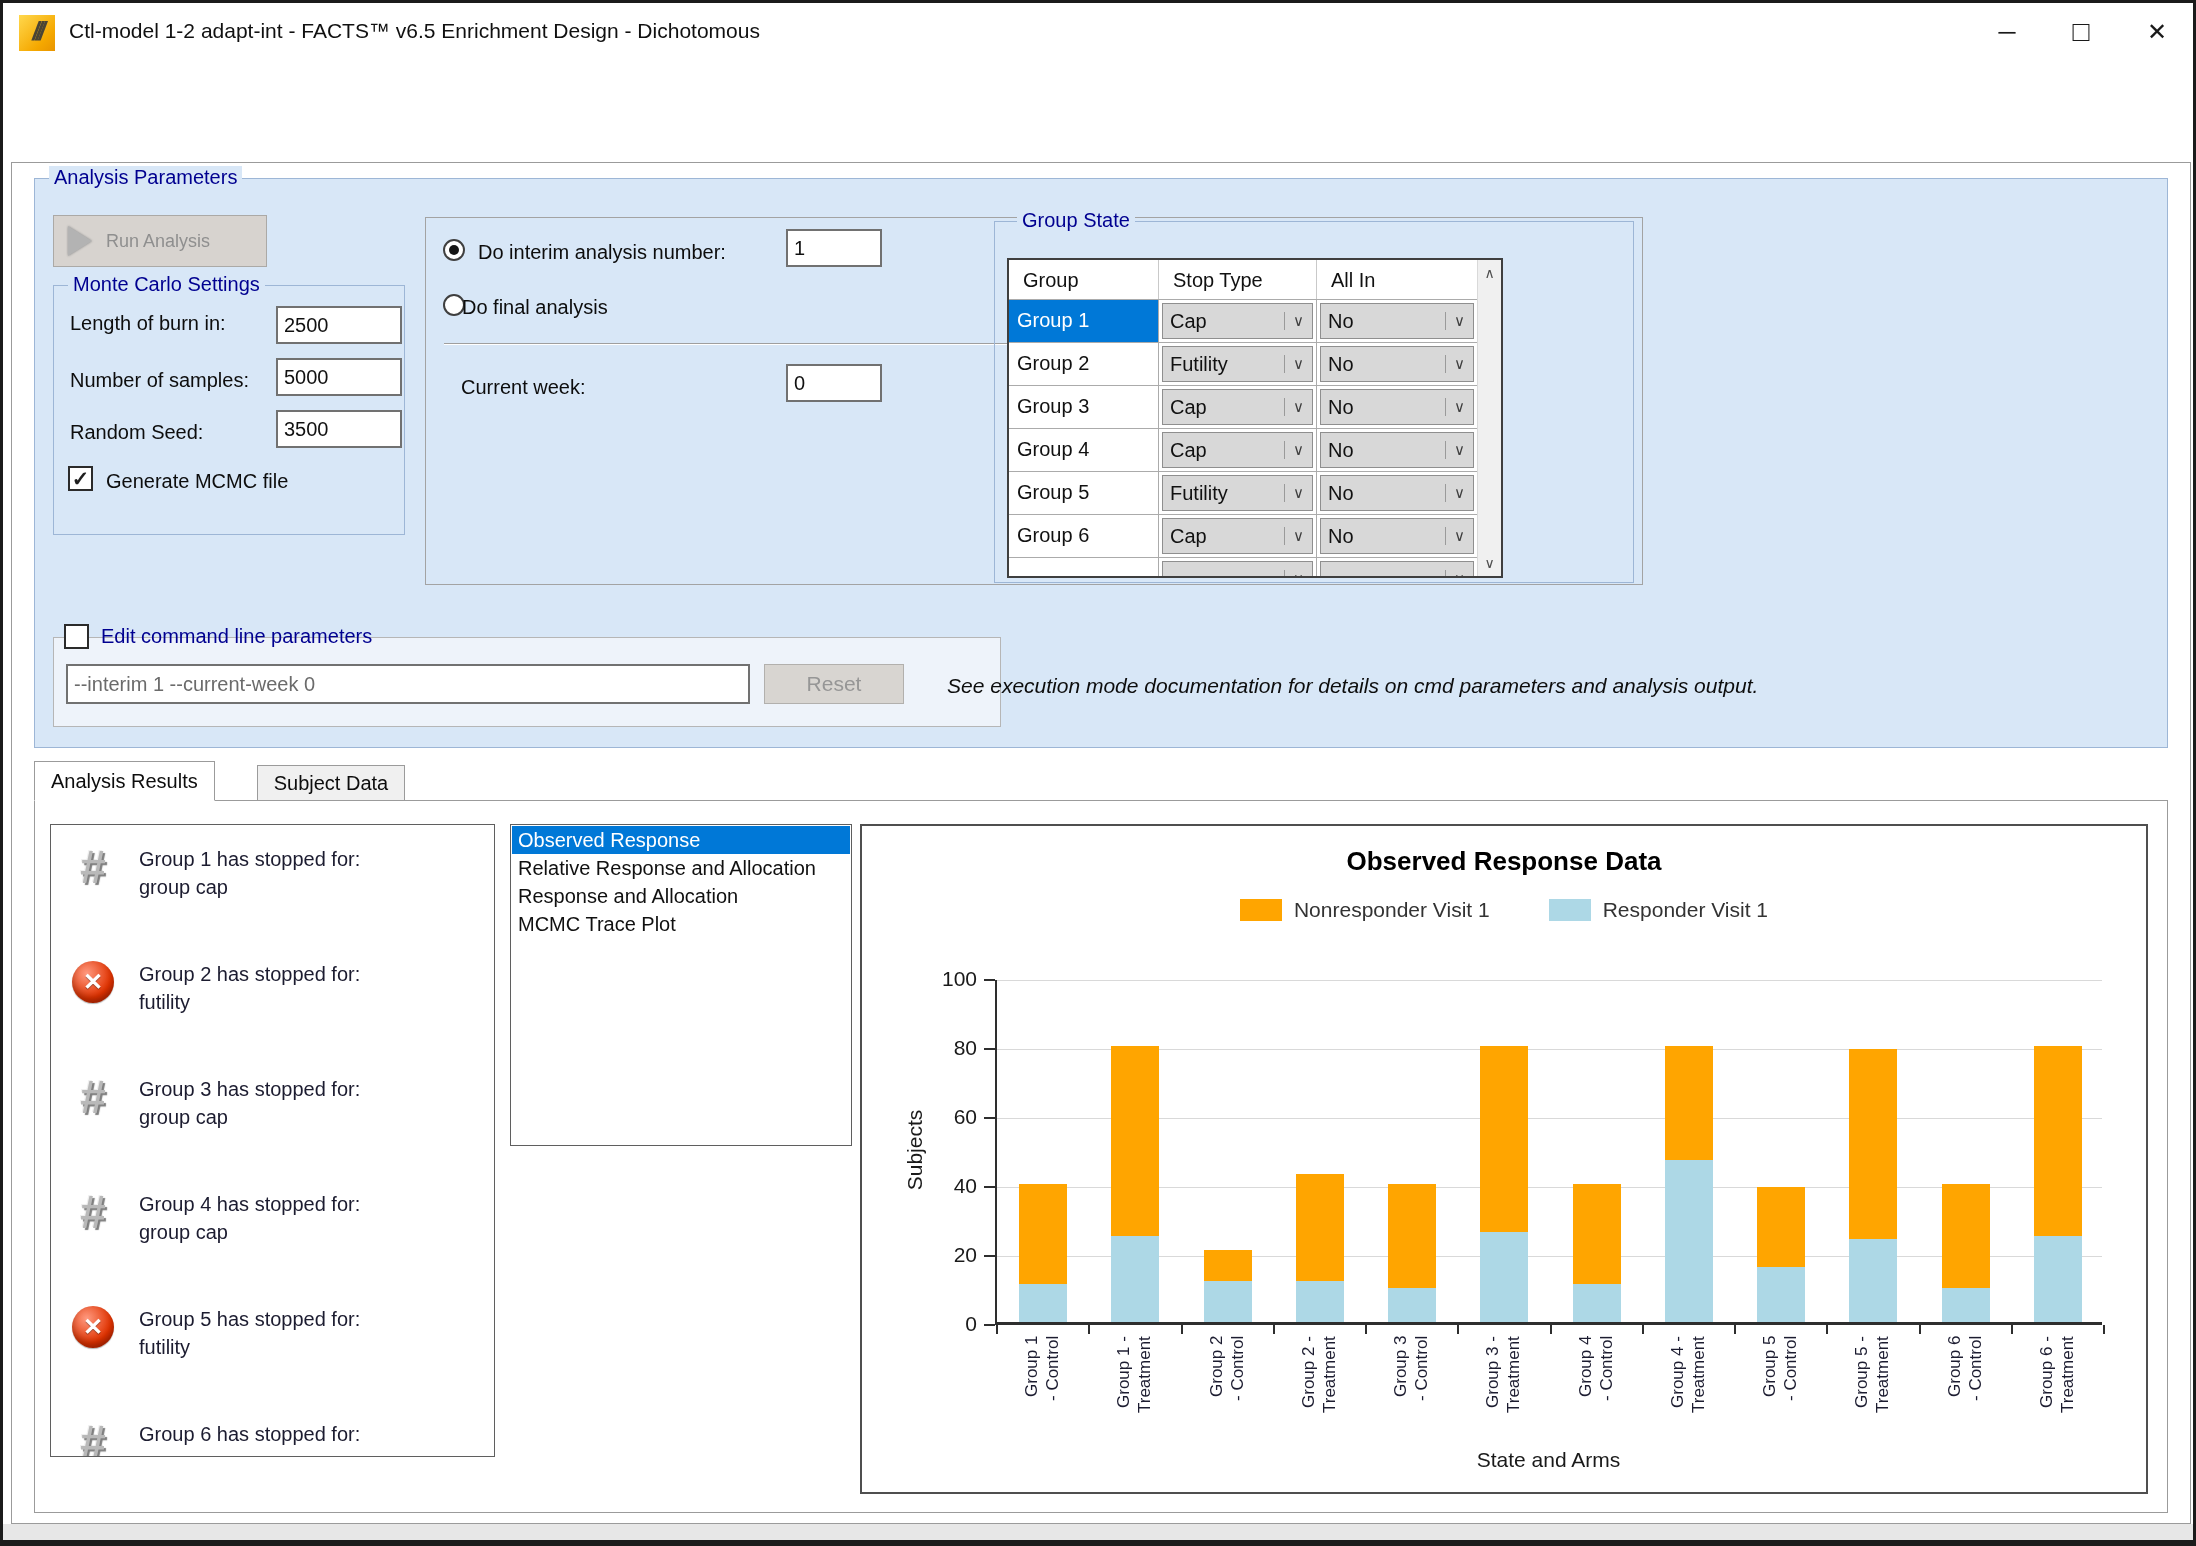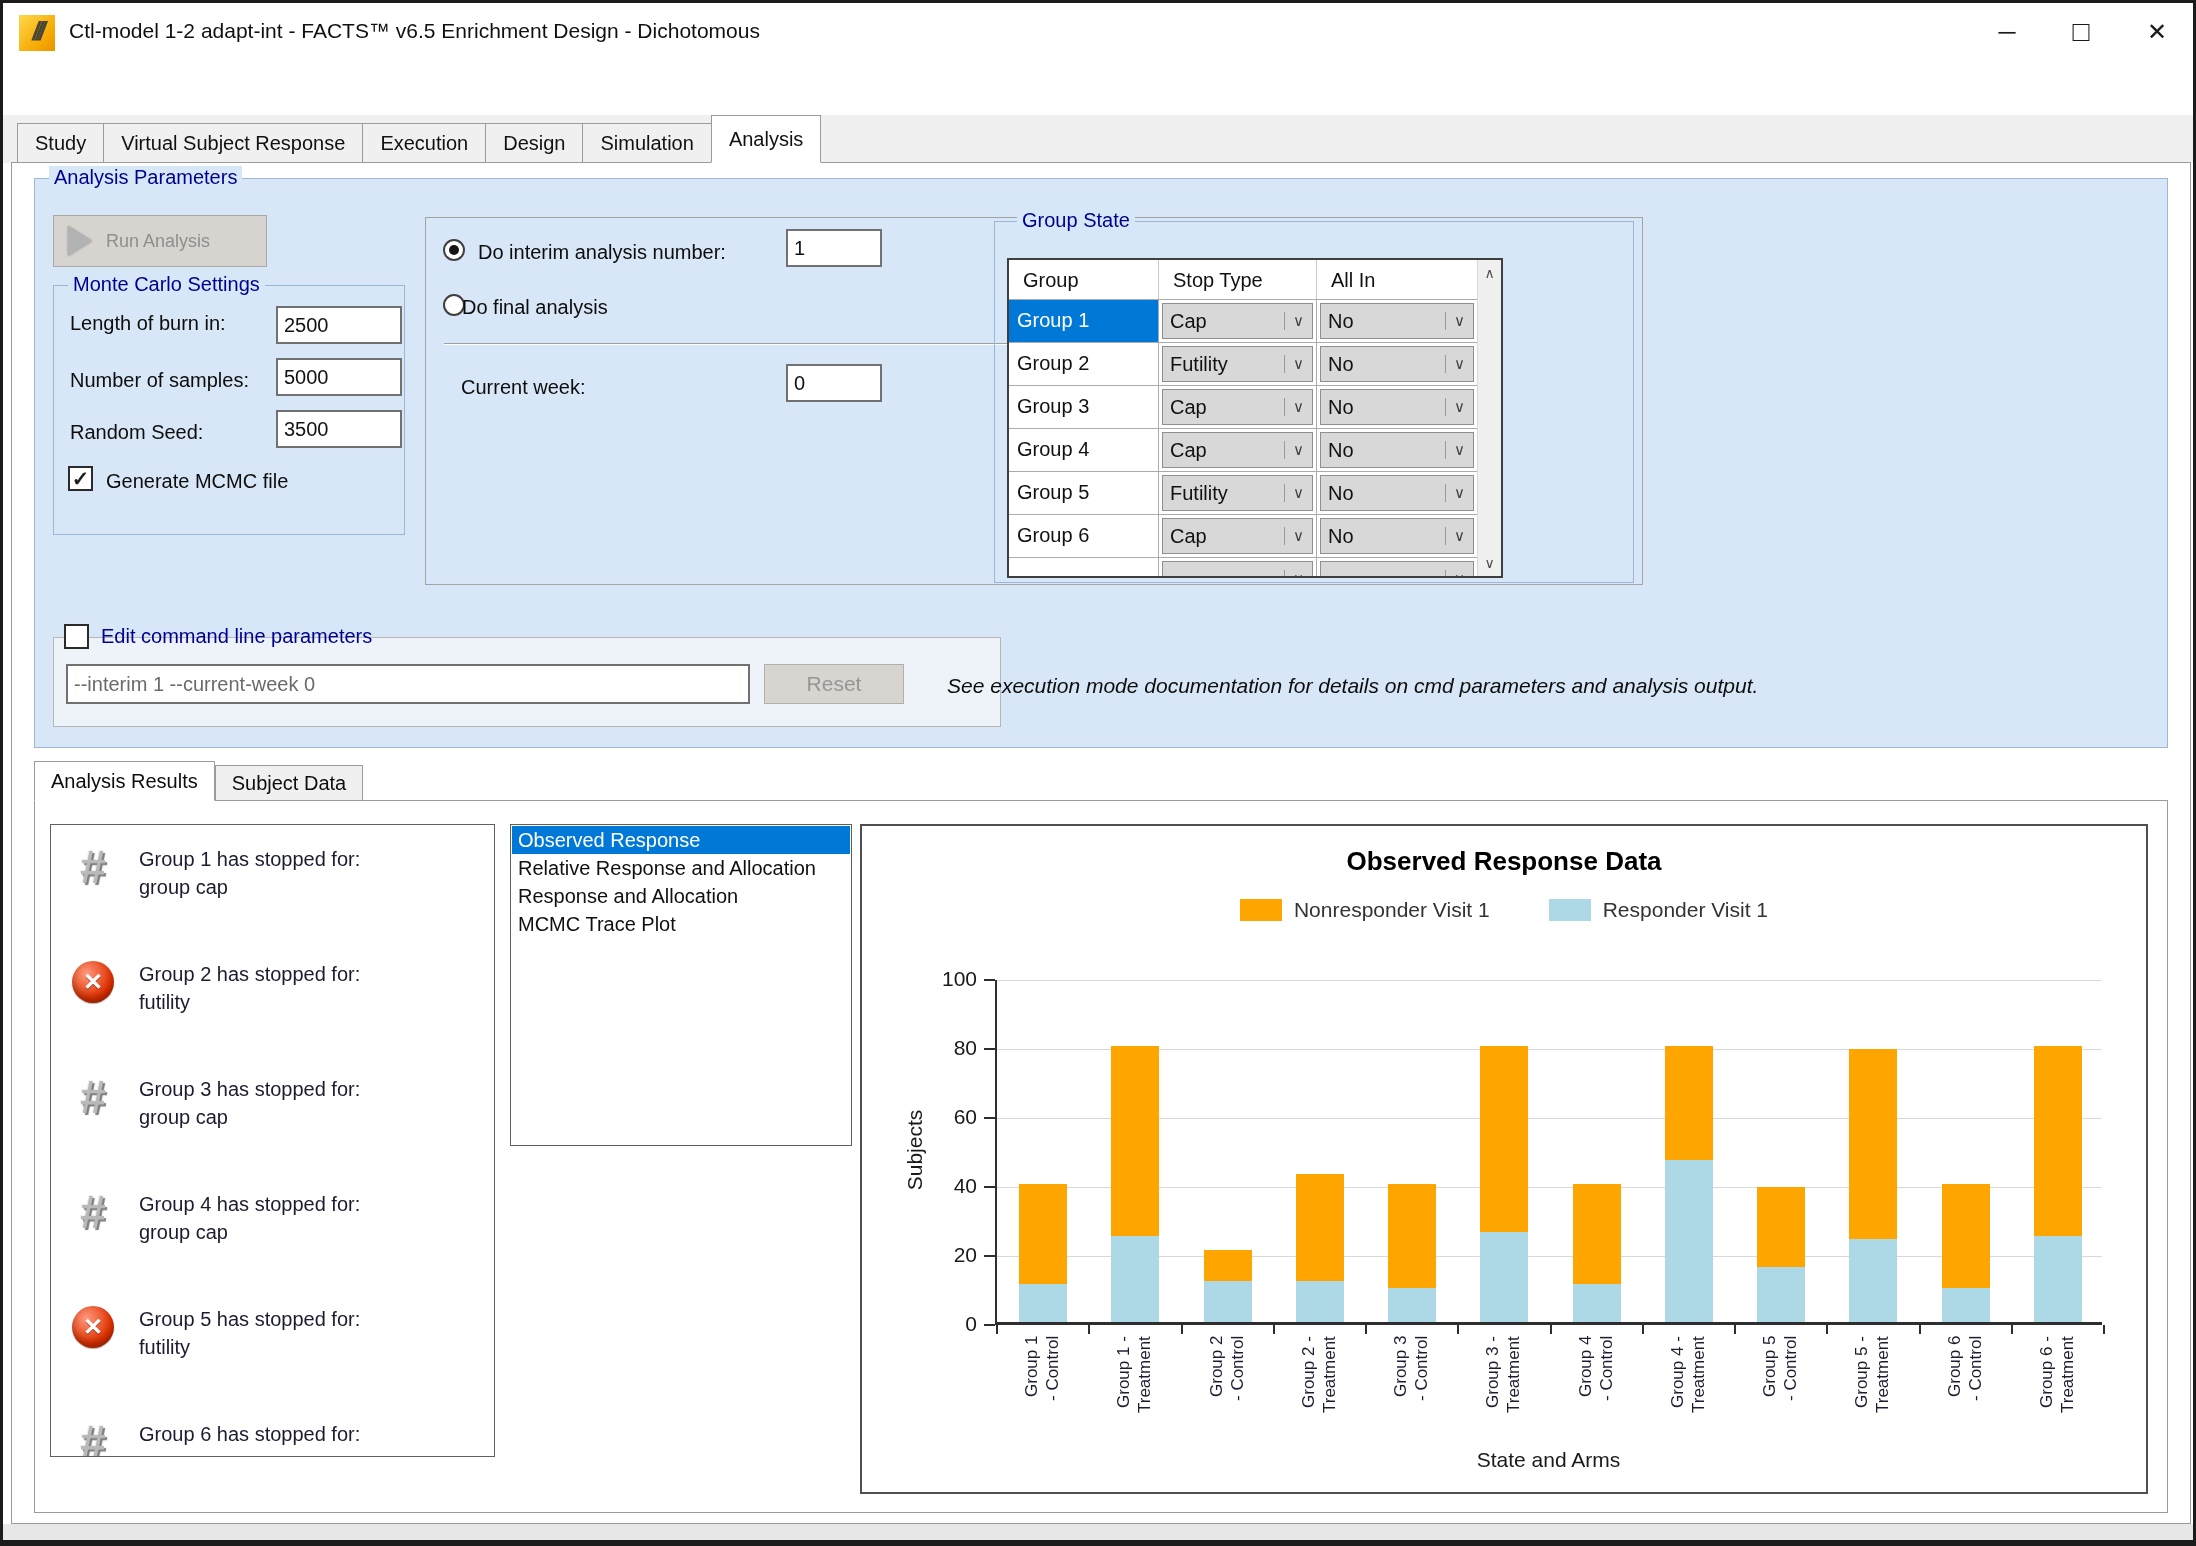--- a/index.html
+++ b/index.html
@@ -92,21 +92,21 @@
 
   
   .cmd-box { left: 18px; top: 458px; width: 948px; height: 90px; background: #eef3fa; border-color: #b6b6b6; }
   .cmd-box .gb-label { color: #000090; background: transparent; left: 42px; }
   .cmd-input { left: 12px; top: 26px; width: 684px; height: 40px; color: #6b6b6b; }
   .reset-btn { position: absolute; left: 710px; top: 26px; width: 140px; height: 40px; background: #d8d5d1;
                border: 1px solid #b2b0ad; font-size: 21px; color: #969696; display: flex; align-items: center; justify-content: center; }
   .cmd-note { position: absolute; left: 912px; top: 495px; font-size: 21px; font-style: italic; color: #0d0d0d; }
 
   
-  .tabs2 { position: absolute; left: 22px; top: 598px; display: flex; align-items: flex-end; }
+  .tabs2 { position: absolute; left: 22px; top: 598px; display: flex; align-items: flex-end; gap: 42px; }
   .tab2 { height: 36px; line-height: 34px; padding: 0 16px; font-size: 20px; color: #0d0d0d; background: #f0f0f0;
           border: 1px solid #9b9b9b; }
   .tab2.active { height: 40px; line-height: 38px; background: #fff; border-bottom-color: #fff; z-index: 2; }
   .results-panel { position: absolute; left: 22px; top: 637px; width: 2134px; height: 713px; background: #fff;
                    border: 1px solid #9b9b9b; }
 
   .status-panel { position: absolute; left: 15px; top: 23px; width: 445px; height: 633px; border: 1px solid #5f5f5f;
                   overflow: hidden; background: #fff; }
   .status-item { position: absolute; left: 0; width: 100%; height: 60px; }
   .st-icon { position: absolute; left: 20px; top: 0; width: 44px; height: 44px; display: flex; align-items: center; justify-content: center; }
@@ -159,30 +159,20 @@
       </div>
     <div class="win-btn" style="right:76px;">
         <span style="font-size:28px;">□</span>
       </div>
     <div class="win-btn" style="right:0;">
         <span>✕</span>
       </div>
   </div>
 
 
-  <div class="tabstrip">
-    <div class="tabs" id="main-tabs">
-        <div class="tab">Study</div>
-        <div class="tab">Virtual Subject Response</div>
-        <div class="tab">Execution</div>
-        <div class="tab">Design</div>
-        <div class="tab">Simulation</div>
-        <div class="tab active">Analysis</div>
-      </div>
-  </div>
 
   <div class="tabpage">
 
     <div class="groupbox blue-panel">
       <span class="gb-label">Analysis Parameters</span>
 
       <div class="run-btn">
         <span class="play"></span>
         <span class="lbl">Run Analysis</span>
       </div>

